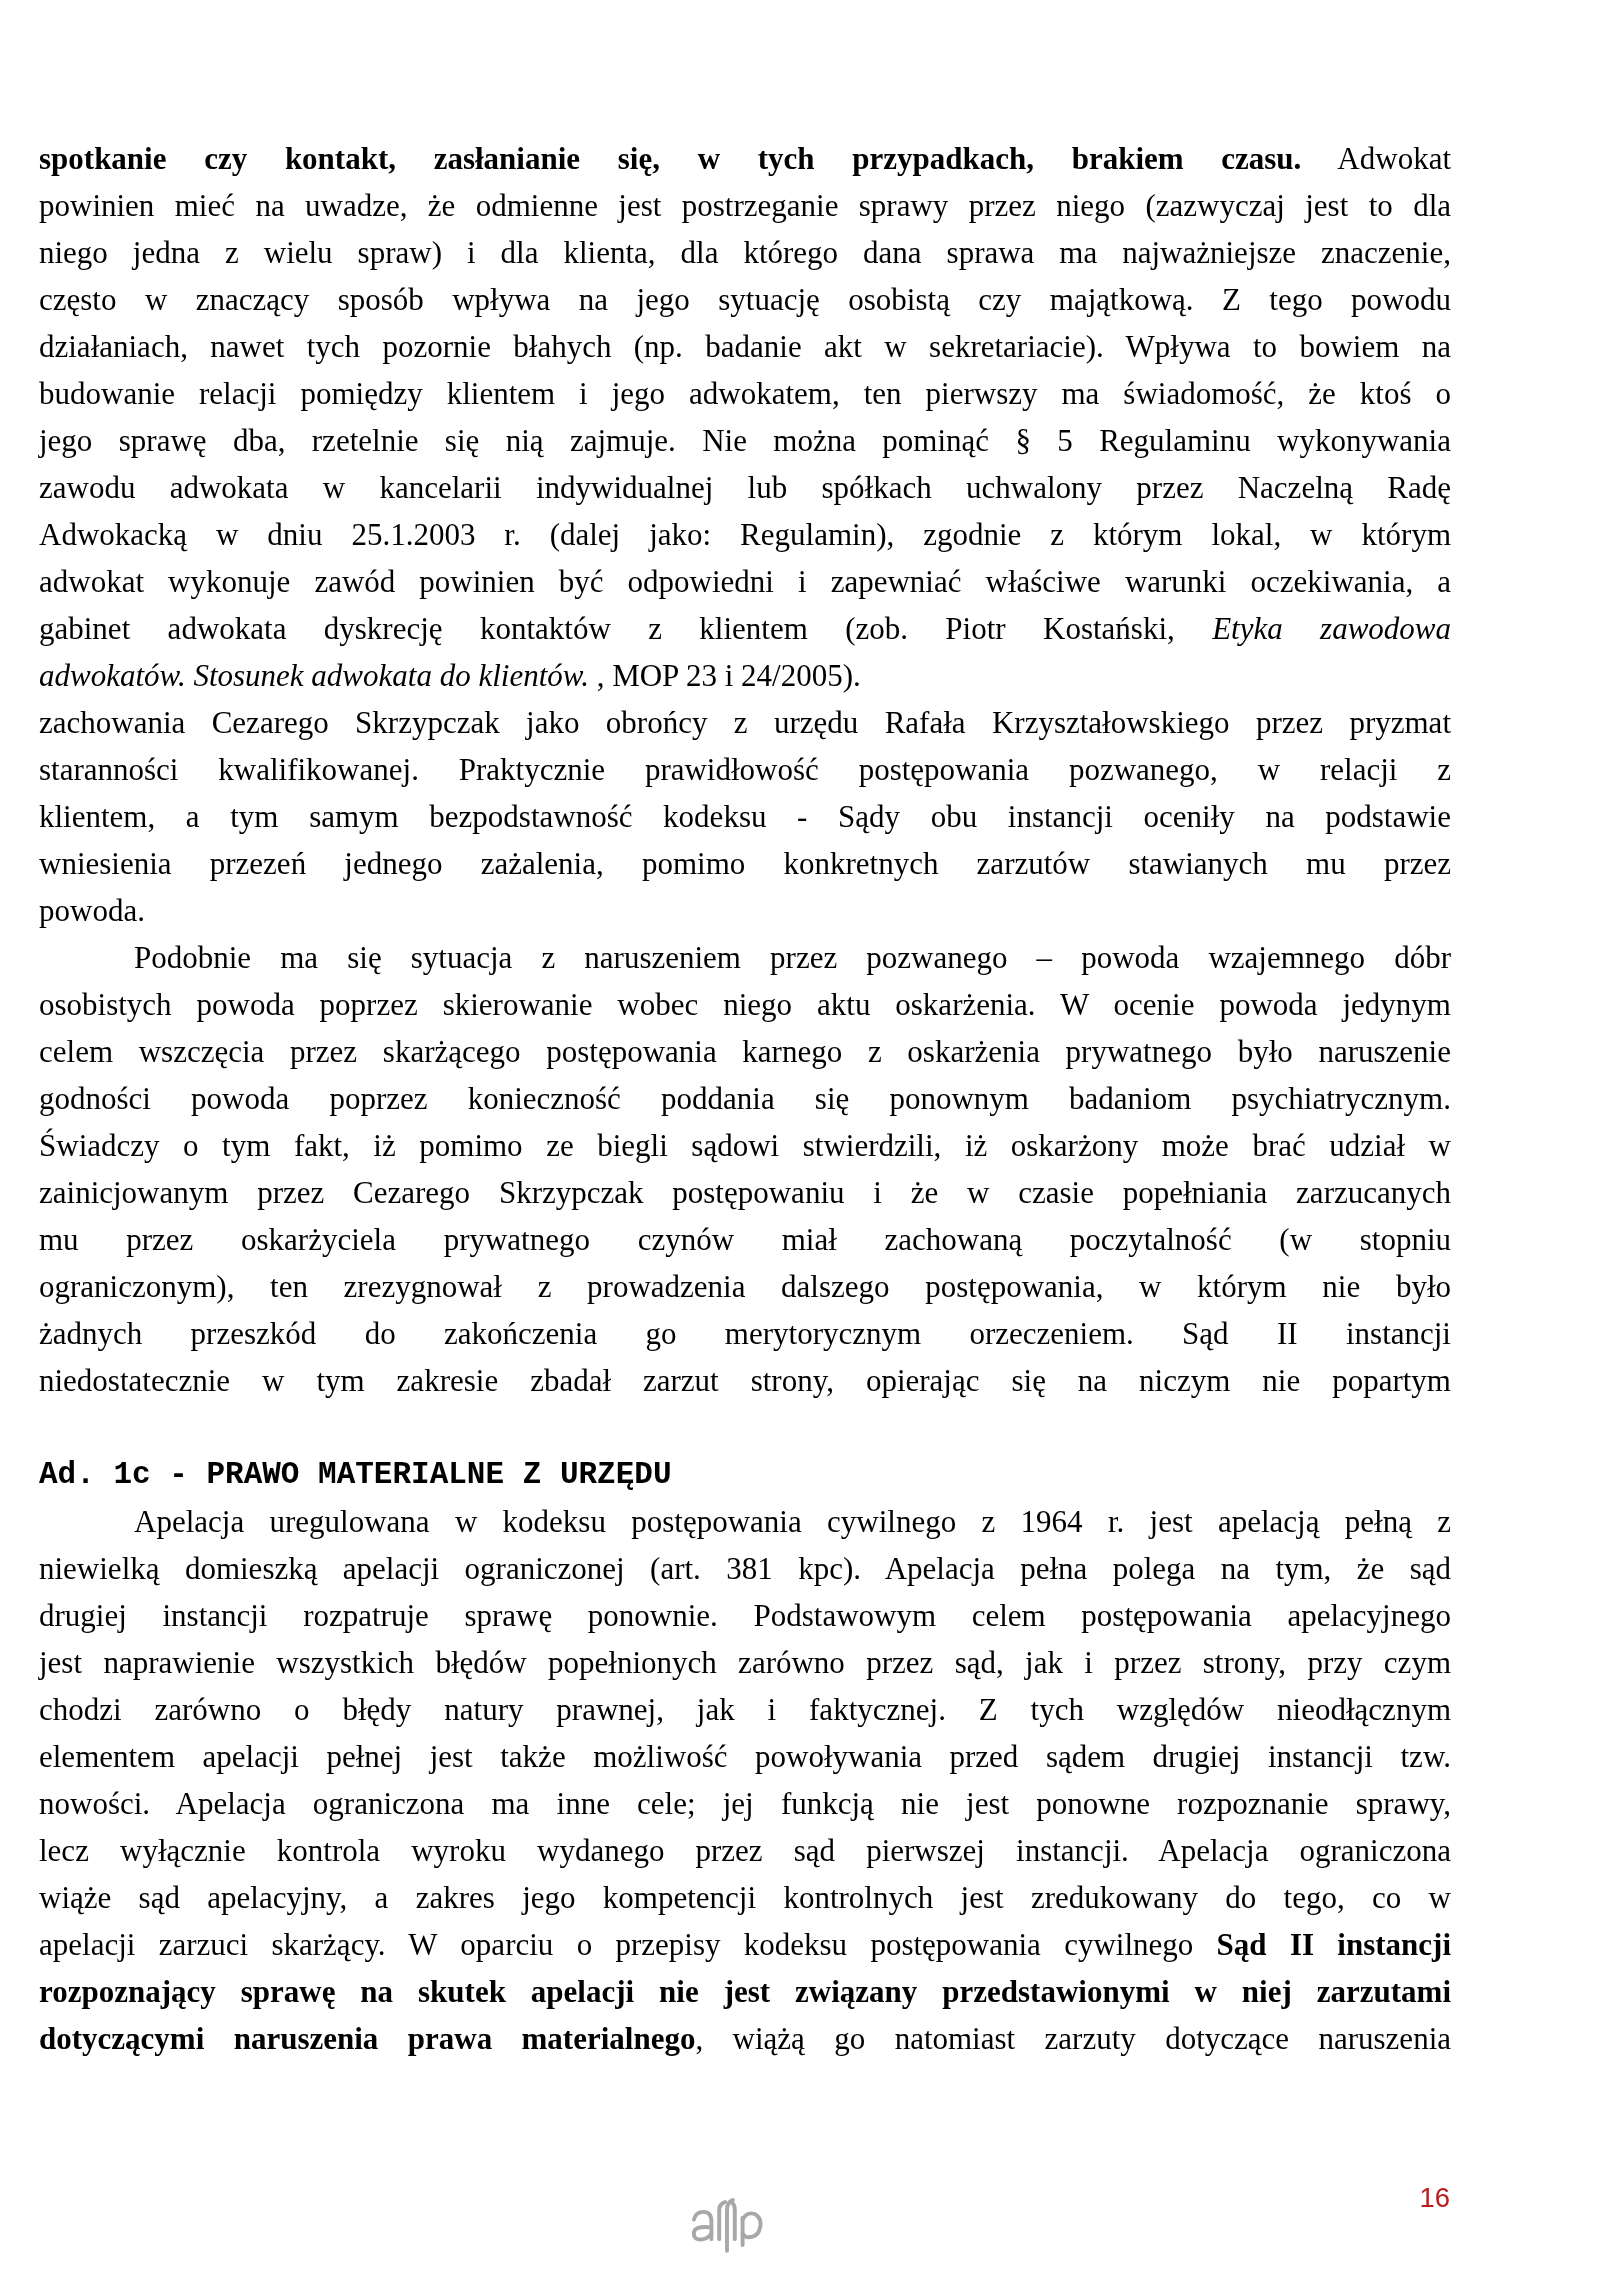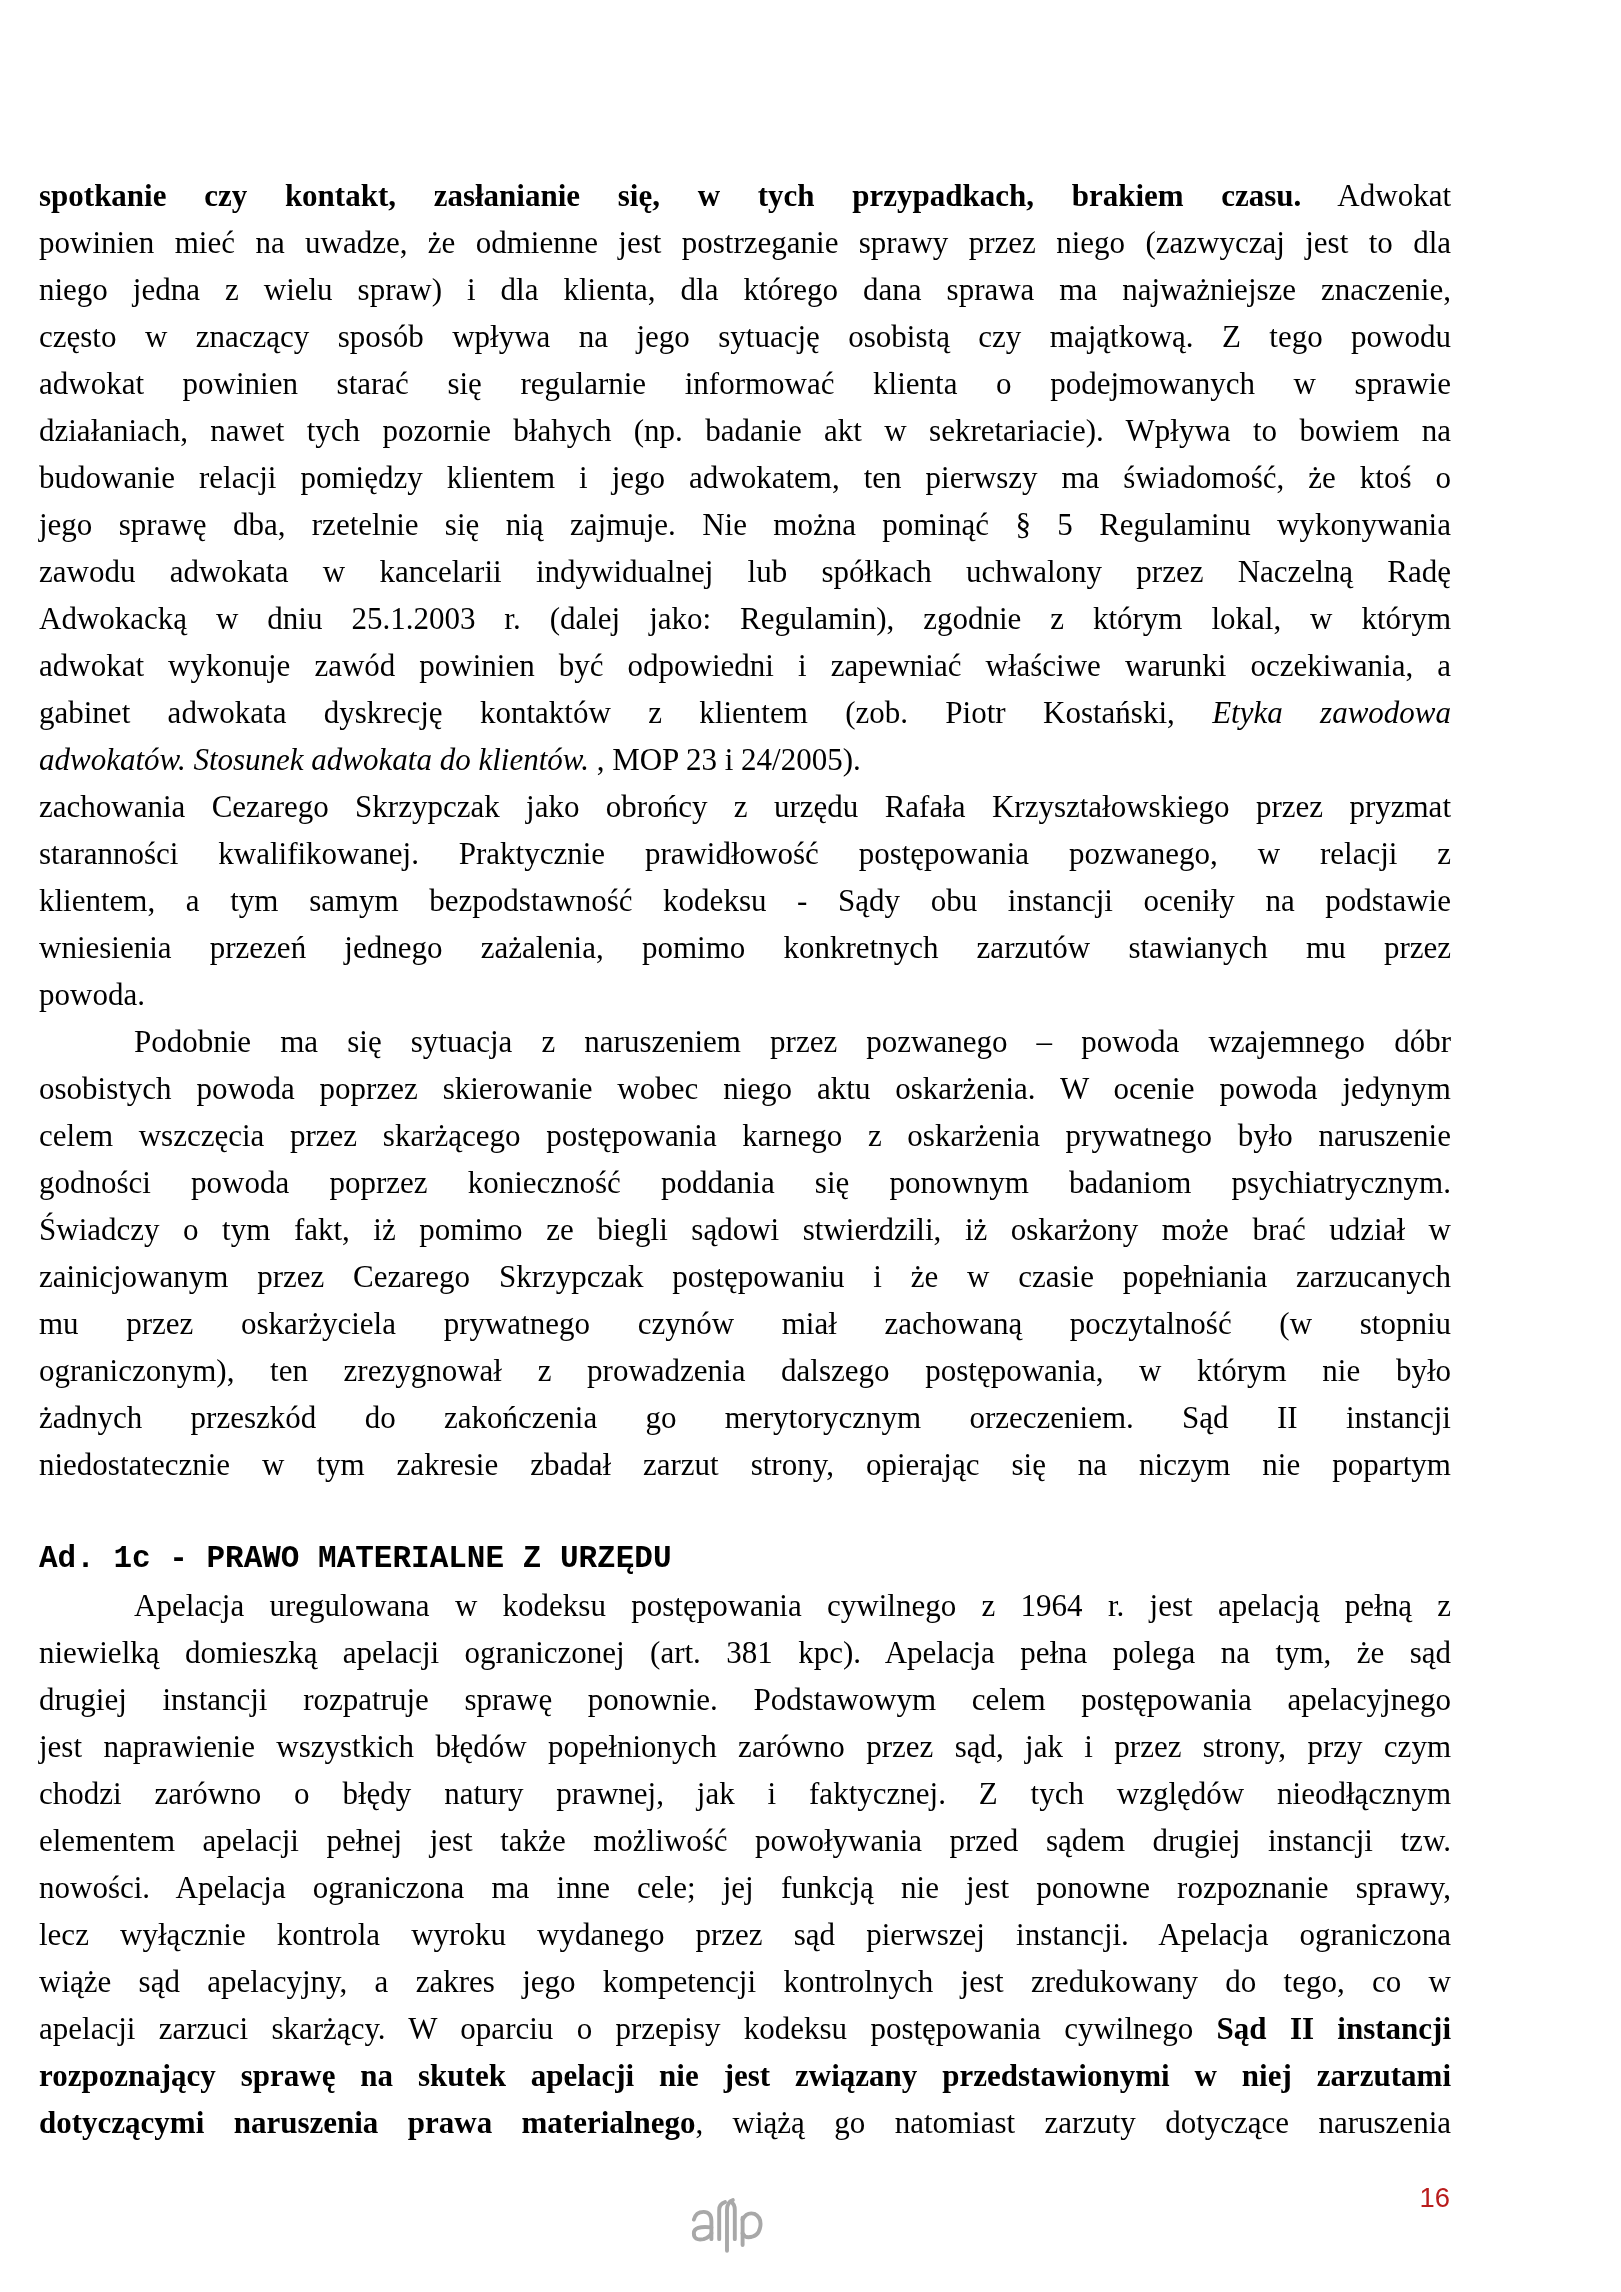--- a/index.html
+++ b/index.html
@@ -13,21 +13,20 @@
     position: relative;
     overflow: hidden;
     font-family: "Liberation Serif", "DejaVu Serif", serif;
     color: #000000;
   }
   .page-body {
     position: absolute;
     left: 39px;
     top: 135px;
     width: 1412px;
-    margin-top: 37px;
   }
   .line {
     display: block;
     font-size: 31px;
     line-height: 47px;
     height: 47px;
     white-space: nowrap;
     text-align: justify;
     text-align-last: justify;
     overflow: visible;
@@ -67,21 +66,20 @@
 </style>
 </head>
 <body>
 
 <div class="page-body" id="page-body">
     <div>
       <div class="line"><span class="seg-bold">spotkanie czy kontakt, zasłanianie się, w tych przypadkach, brakiem czasu.</span><span class=""> Adwokat</span></div>
       <div class="line"><span class="">powinien mieć na uwadze, że odmienne jest postrzeganie sprawy przez niego (zazwyczaj jest to dla</span></div>
       <div class="line"><span class="">niego jedna z wielu spraw) i dla klienta, dla którego dana sprawa ma najważniejsze znaczenie,</span></div>
       <div class="line"><span class="">często w znaczący sposób wpływa na jego sytuację osobistą czy majątkową. Z tego powodu</span></div>
-      <div class="line"><span class="">adwokat powinien starać się regularnie informować klienta o podejmowanych w sprawie</span></div>
       <div class="line"><span class="">działaniach, nawet tych pozornie błahych (np. badanie akt w sekretariacie). Wpływa to bowiem na</span></div>
       <div class="line"><span class="">budowanie relacji pomiędzy klientem i jego adwokatem, ten pierwszy ma świadomość, że ktoś o</span></div>
       <div class="line"><span class="">jego sprawę dba, rzetelnie się nią zajmuje. Nie można pominąć § 5 Regulaminu wykonywania</span></div>
       <div class="line"><span class="">zawodu adwokata w kancelarii indywidualnej lub spółkach uchwalony przez Naczelną Radę</span></div>
       <div class="line"><span class="">Adwokacką w dniu 25.1.2003 r. (dalej jako: Regulamin), zgodnie z którym lokal, w którym</span></div>
       <div class="line"><span class="">adwokat wykonuje zawód powinien być odpowiedni i zapewniać właściwe warunki oczekiwania, a</span></div>
       <div class="line"><span class="">gabinet adwokata dyskrecję kontaktów z klientem (zob. Piotr Kostański, </span><span class="seg-italic">Etyka zawodowa</span></div>
       <div class="line last"><span class="seg-italic">adwokatów. Stosunek adwokata do klientów.</span><span class=""> , MOP 23 i 24/2005).</span></div>
     </div>
     <div>

